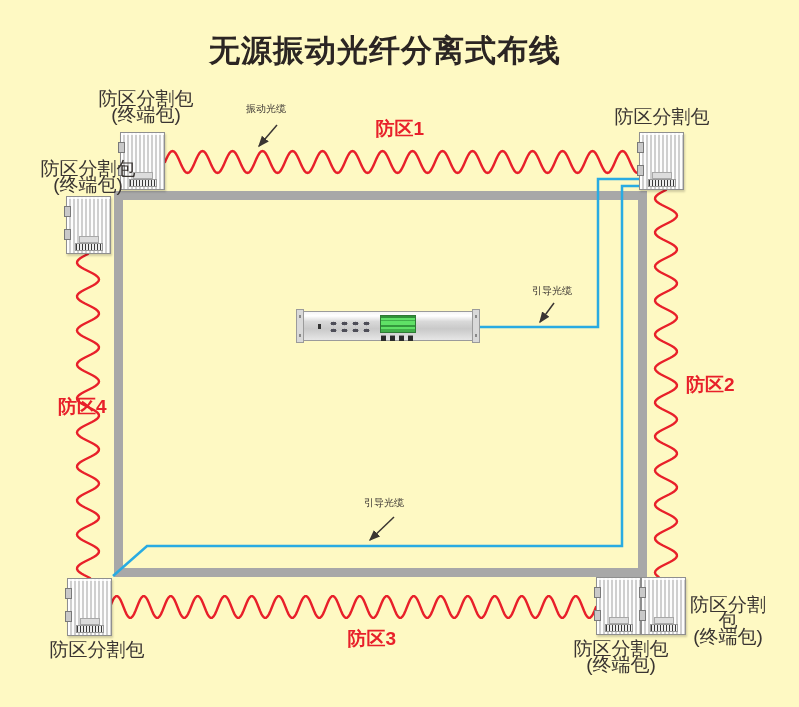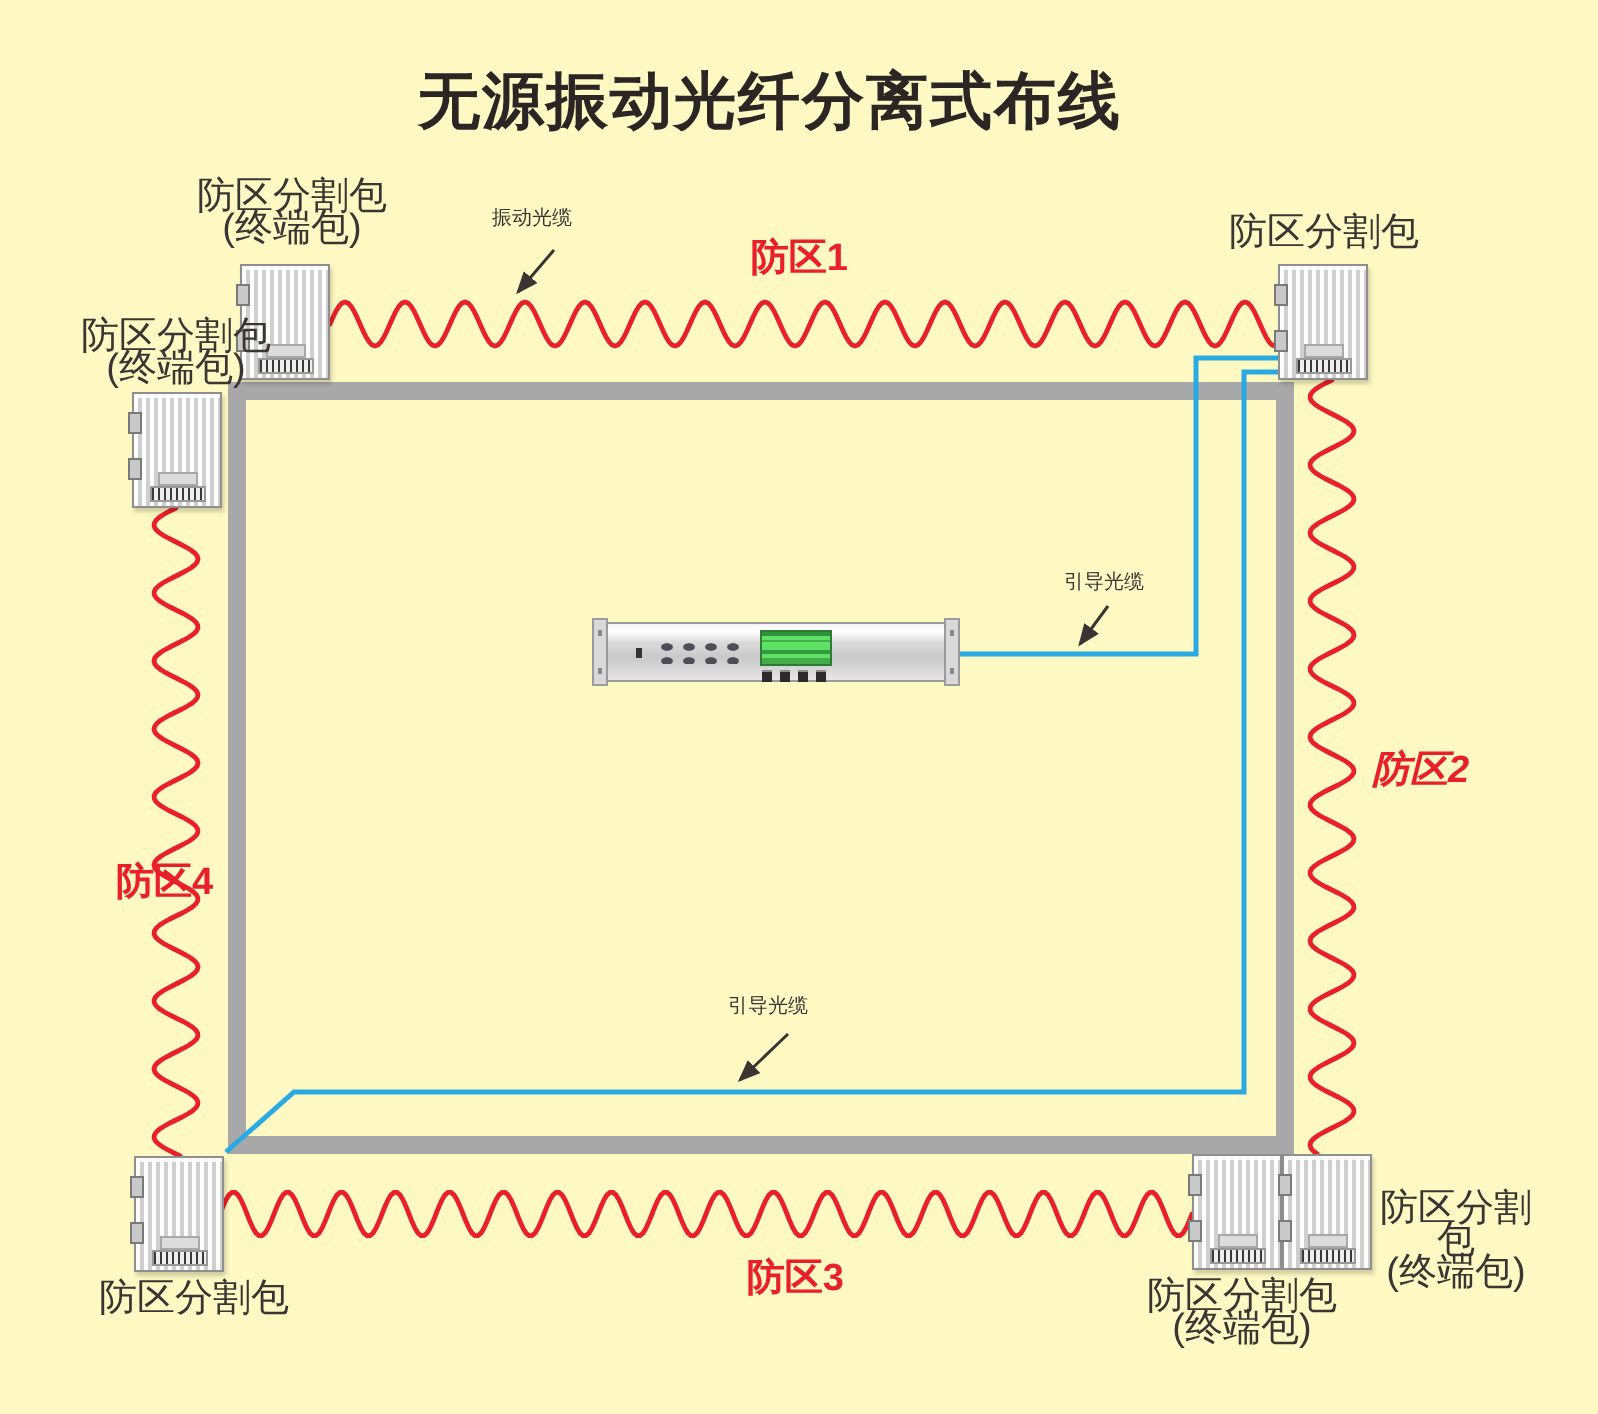--- a/index.html
+++ b/index.html
@@ -175,23 +175,23 @@
   <div class="abs blabel" style="left:561px;top:641px;width:120px;">
     <span>防区分割包</span><br>
     <span>(终端包)</span>
   </div>
   <div class="abs blabel" style="left:688px;top:597px;width:80px;">
     <span>防区分割包</span><br>
     <span>(终端包)</span>
   </div>
 
   <div class="abs zone" style="left: 354px; top: 116px; width: 70px; color: rgb(232, 32, 42);">防区1</div>
-  <div class="abs zone" style="left: 686px; top: 372px; color: rgb(232, 32, 42); font-style: italic;">防区2</div>
-  <div class="abs zone" style="left: 352px; top: 626px; width: 70px; color: rgb(232, 32, 42);">防区3</div>
-  <div class="abs zone" style="left: 22px; top: 428px; color: rgb(232, 32, 42); padding-left: 36px;">防区4</div>
+  <div class="abs zone" style="left: 686px; top: 372px; color: rgb(232, 32, 42);">防区2</div>
+  <div class="abs zone" style="left: 326px; top: 626px; width: 70px; color: rgb(232, 32, 42);">防区3</div>
+  <div class="abs zone" style="left: 22px; top: 394px; color: rgb(232, 32, 42); padding-left: 36px;">防区4</div>
 
   <div class="abs note" style="left:246px;top:102px;">振动光缆</div>
   <div class="abs note" style="left:532px;top:284px;">引导光缆</div>
   <div class="abs note" style="left:364px;top:496px;">引导光缆</div>
 
   <div id="host" class="abs">
     <div class="ear l"></div>
     <div class="ear r"></div>
     <div id="host-body">
       <div id="host-power"></div>

